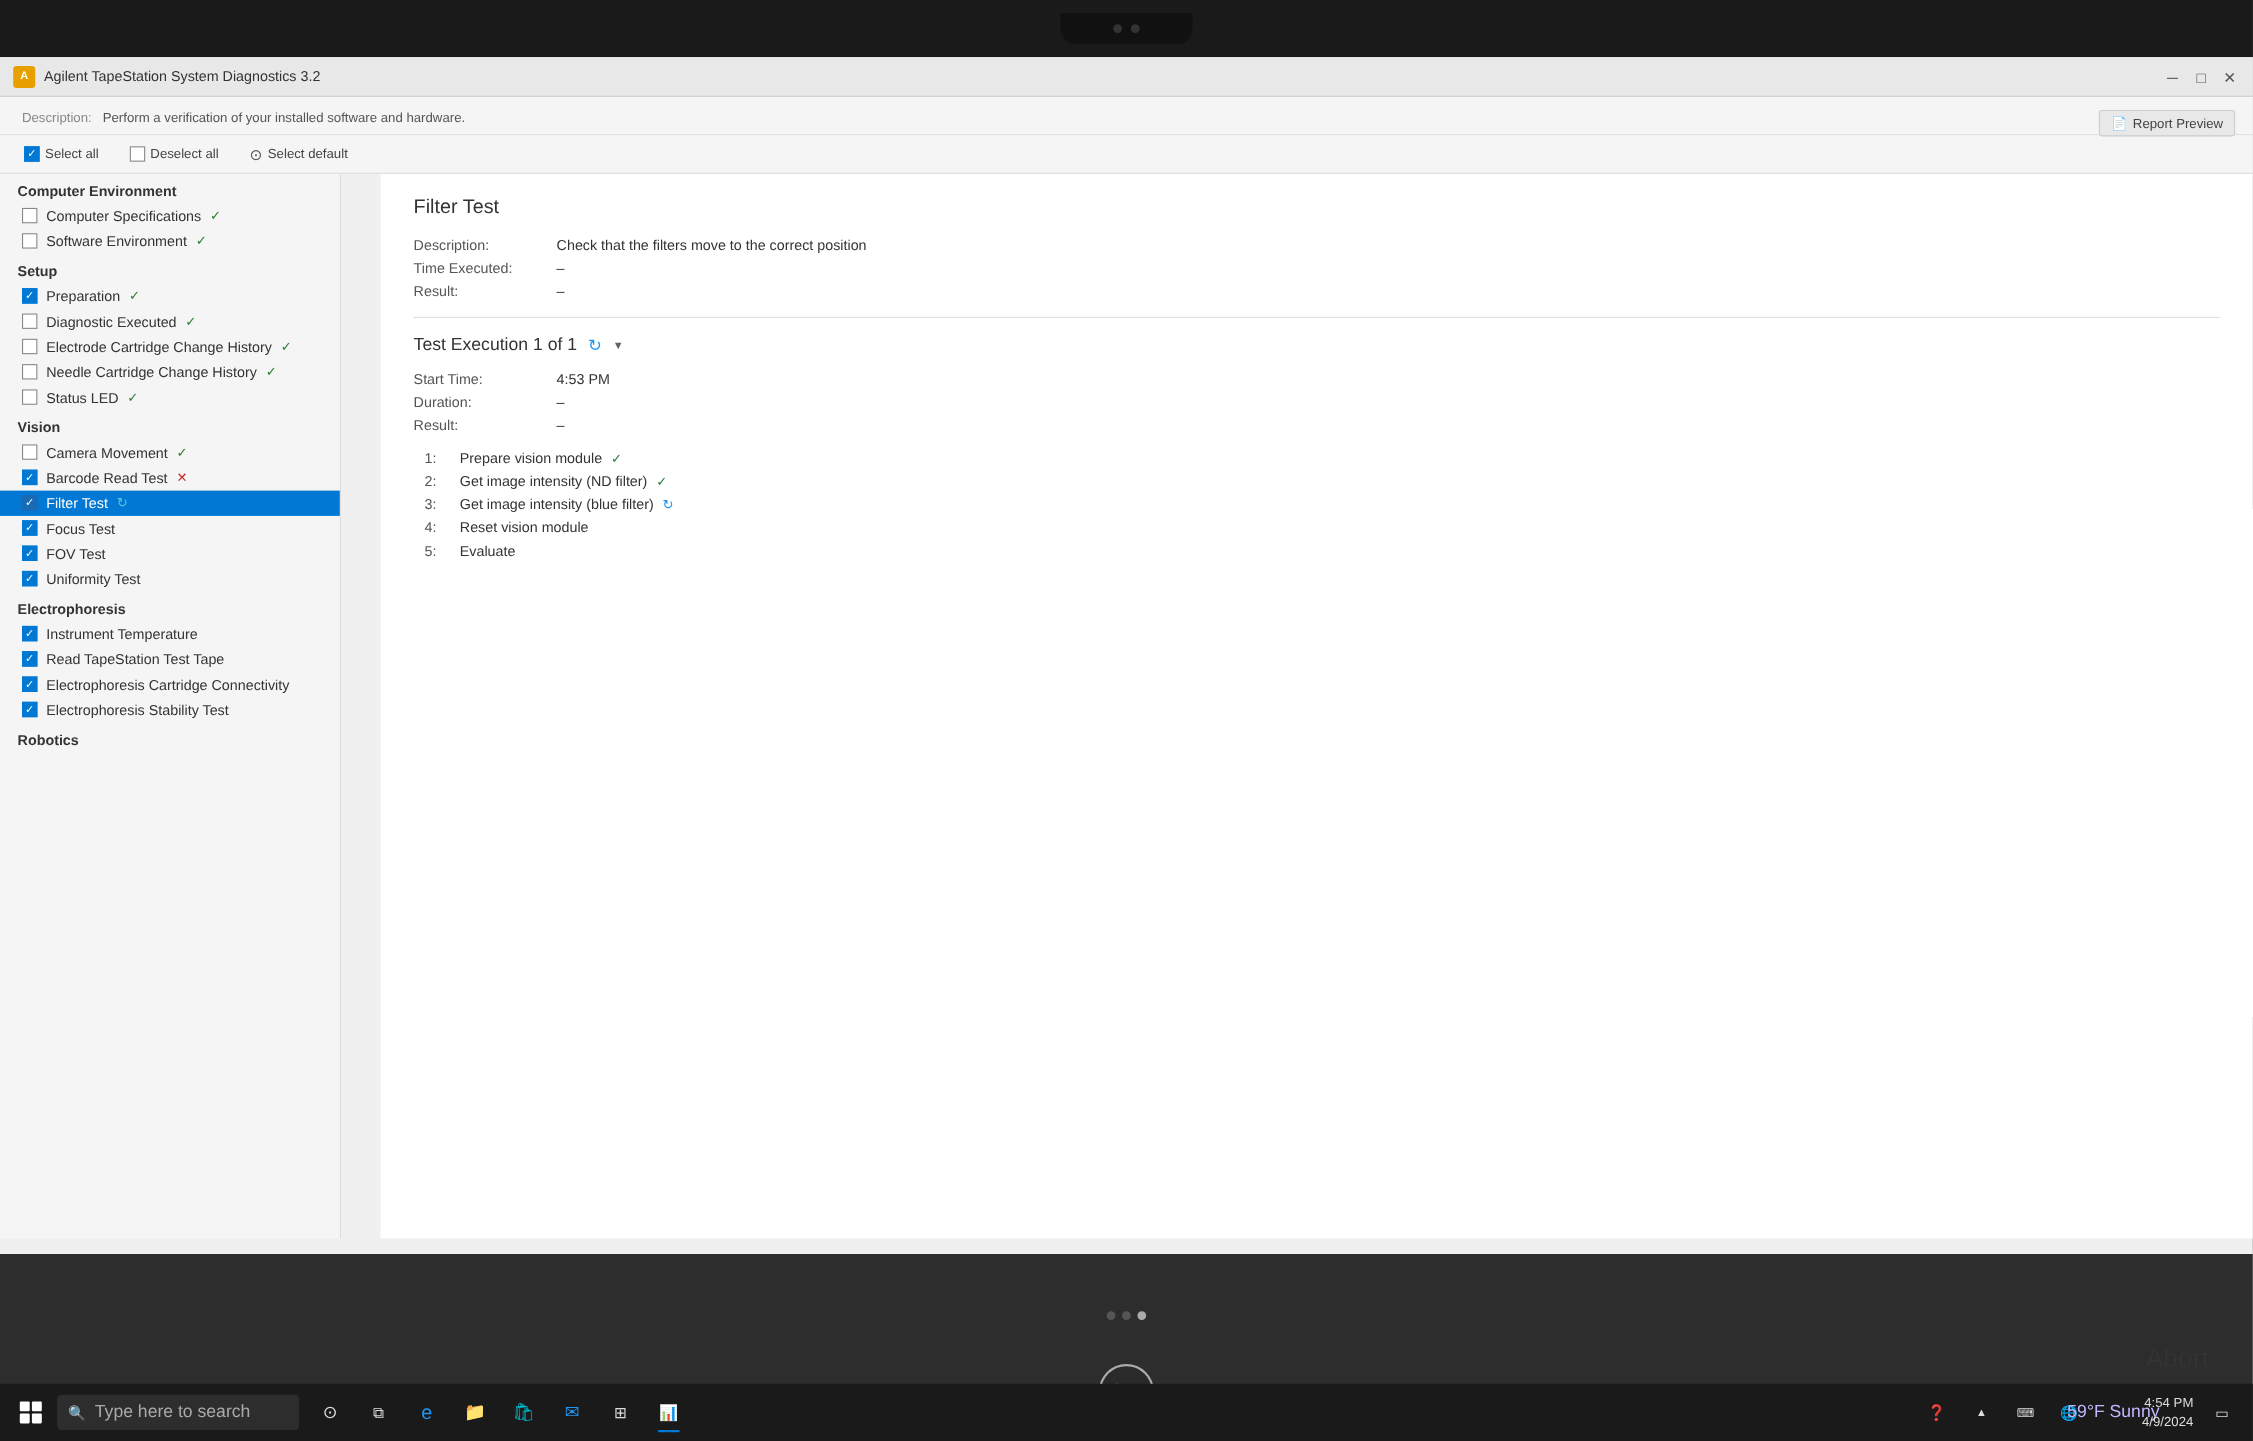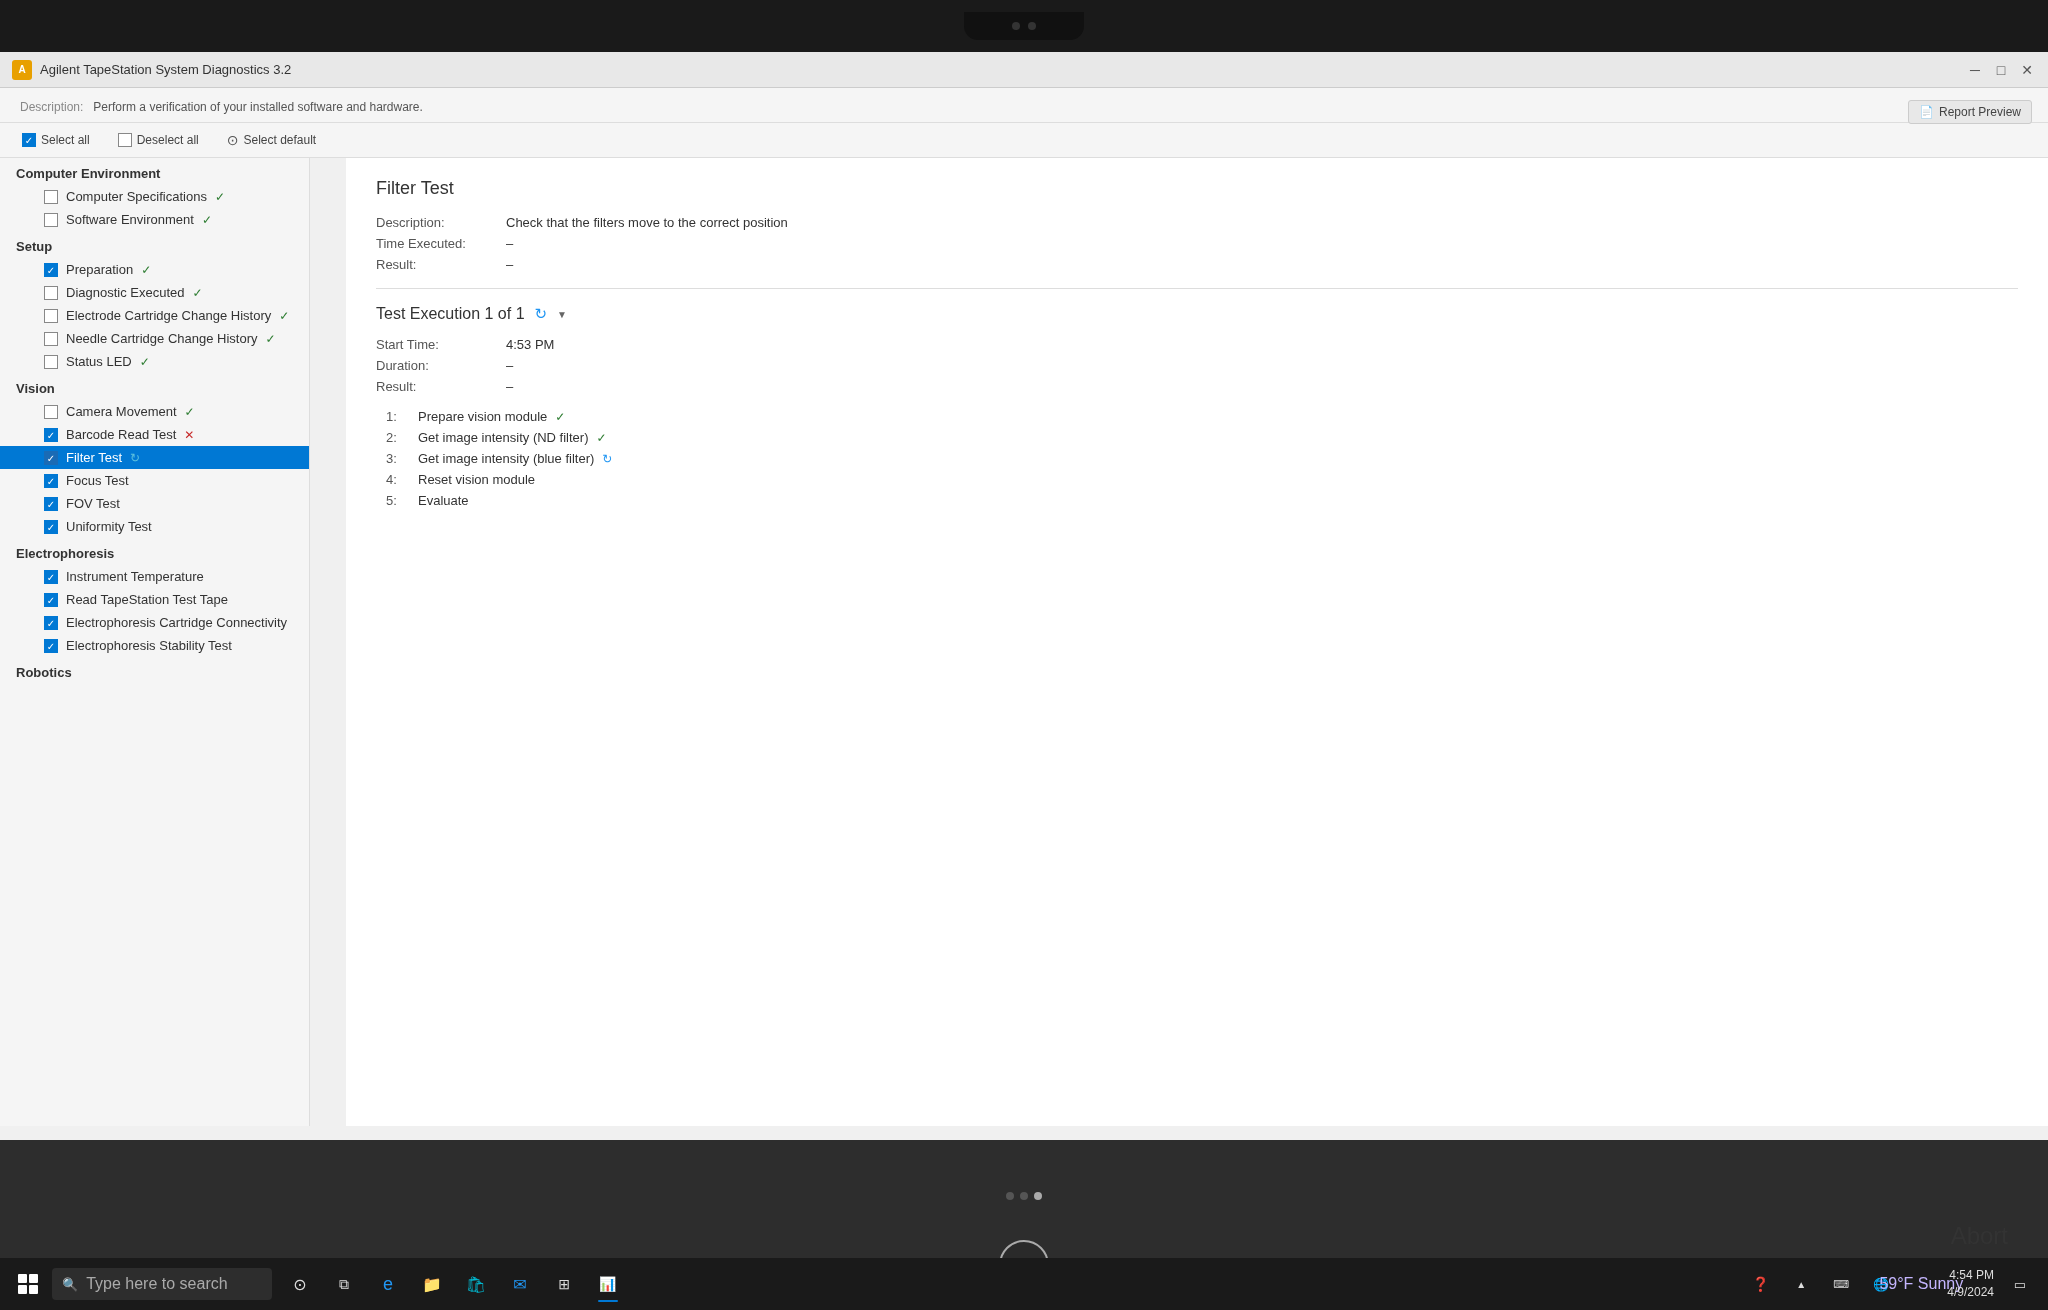--- a/index.html
+++ b/index.html
@@ -161,22 +161,22 @@
 
     .section-header {
       font-size: 13px;
       font-weight: 600;
       color: #333;
       padding: 8px 16px 4px 16px;
     }
 
     .tree-item {
       display: flex;
-      align-items: flex-end;
-      padding: 4px 16px 4px 44px;
+      align-items: flex-start;
+      padding: 4px 16px 4px 20px;
       gap: 8px;
       cursor: pointer;
       font-size: 13px;
       color: #333;
     }
     .tree-item.selected {
       background: #0078d4;
       color: white;
     }
 

